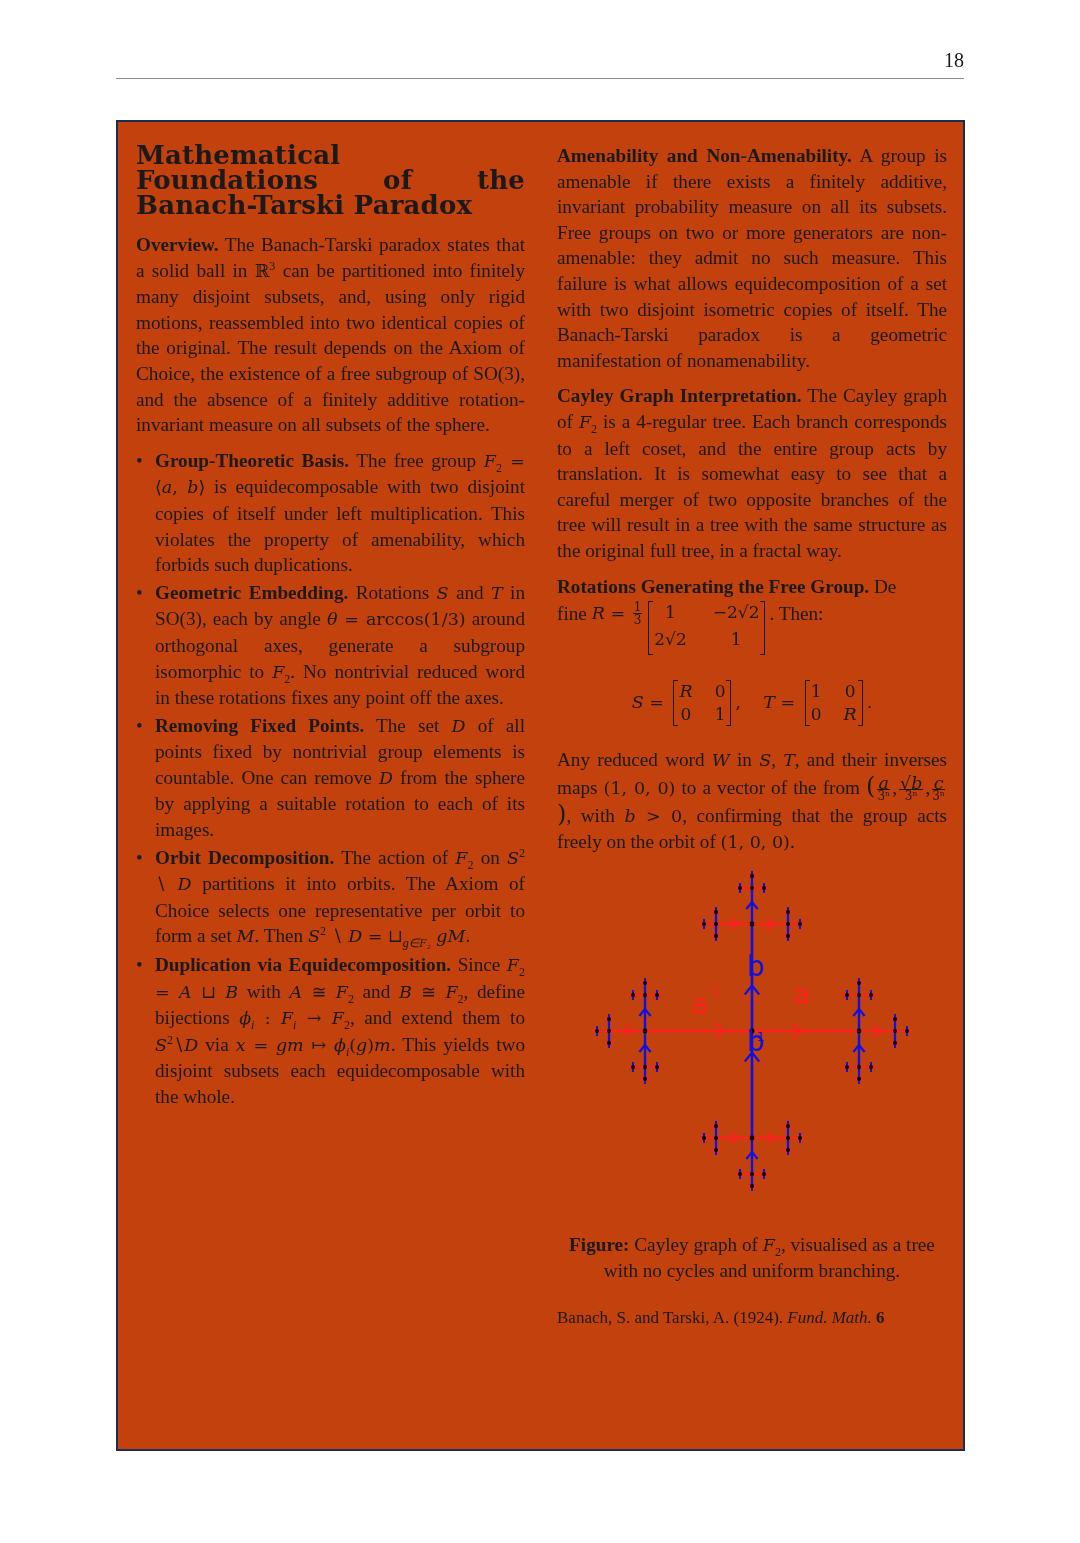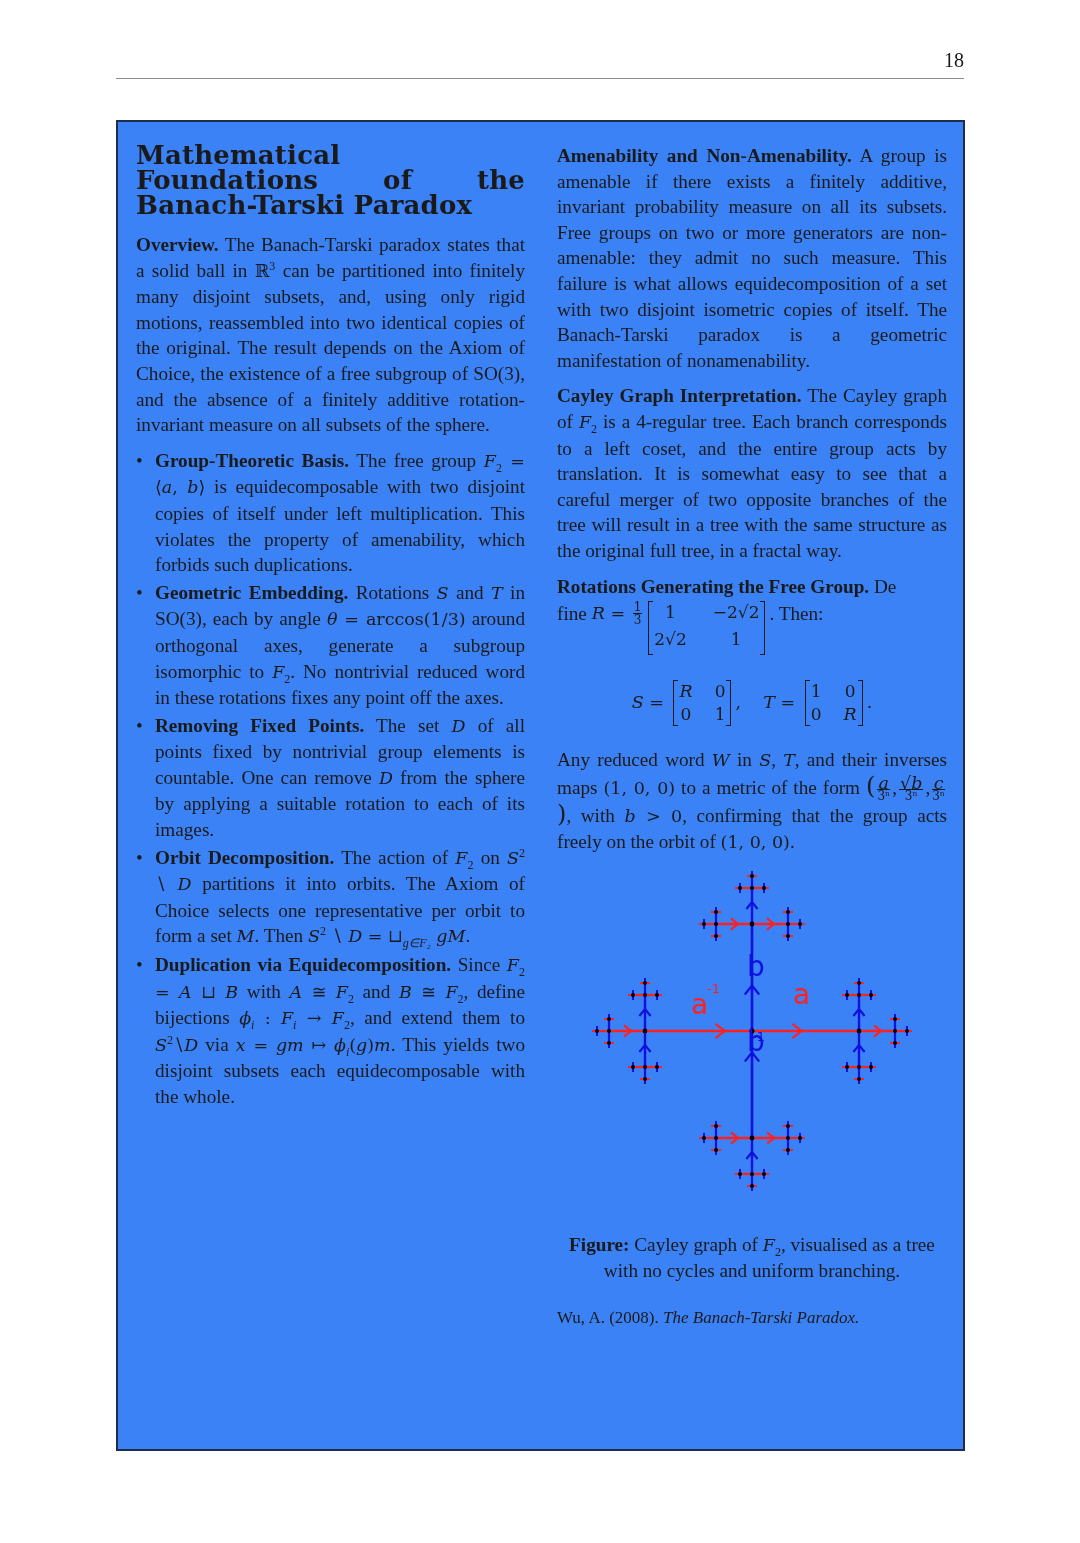--- a/index.html
+++ b/index.html
@@ -5,21 +5,21 @@
   html, body { margin: 0; padding: 0; background: #ffffff; }
   body { width: 1080px; height: 1543px; position: relative; overflow: hidden;
          font-family: "DejaVu Serif", "Liberation Serif", serif; color: #1a1a1a; }
   .running-head { position: absolute; left: 116px; top: 48px; width: 848px; height: 30px;
                   border-bottom: 1.5px solid #8c8c8c; }
   .running-head .chap { position: absolute; left: 0; top: 1px; font-family: "Liberation Serif", serif;
                         font-weight: bold; font-size: 21px; letter-spacing: 0.1px; }
   .running-head .pg { position: absolute; right: 0; top: 1px; font-family: "Liberation Serif", serif;
                       font-size: 20px; }
   .box { position: absolute; left: 116px; top: 120px; width: 845px; height: 1327px;
-         border: 2px solid #1e2d4d; background: #3b82f6; }
+         border: 2px solid #1e2d4d; background: #c2410c; }
   .col { position: absolute; top: 0; font-family: "Liberation Serif", serif; font-size: 19.2px;
          line-height: 25.6px; text-align: justify; hyphens: manual; }
   .col-left { left: 18px; width: 389px; }
   .col-right { left: 439px; width: 390px; }
   h1.title { font-family: "DejaVu Serif", serif; font-weight: bold; font-size: 26px; line-height: 25px;
              margin: 21px 0 14px 0; text-align: justify; letter-spacing: 0.2px; }
   p { margin: 0 0 10px 0; }
   .b { font-weight: bold; }
   .m { font-style: italic; font-family: "DejaVu Serif", serif; font-size: 17.5px; }
   .r { font-family: "DejaVu Serif", serif; font-size: 17.5px; }
@@ -114,21 +114,21 @@
       <span class="bmat">
         <span>1</span>
         <span>0</span>
         <span>0</span>
         <span class="m">R</span>
       </span>
         <span class="r">.</span>
     </div>
 
     <p>
-      <span>Any reduced word </span><span class="m">W</span><span> in </span><span class="m">S</span><span>, </span><span class="m">T</span><span>, and their in­verses maps </span><span class="r">(1, 0, 0)</span><span> to a metric of the form </span><span class="r" style="font-size:24px;">(</span><span class="frac">
+      <span>Any reduced word </span><span class="m">W</span><span> in </span><span class="m">S</span><span>, </span><span class="m">T</span><span>, and their in­verses maps </span><span class="r">(1, 0, 0)</span><span> to a vector of the from </span><span class="r" style="font-size:24px;">(</span><span class="frac">
           <span class="num m">a</span>
           <span>3ⁿ</span>
         </span>,<span class="frac">
           <span class="num m">√b</span>
           <span>3ⁿ</span>
         </span>,<span class="frac">
           <span class="num m">c</span>
           <span>3ⁿ</span>
         </span><span class="r" style="font-size:24px;">)</span><span>, with </span><span class="m">b</span><span class="r"> &gt; 0</span><span>, confirming that the group acts freely on the orbit of </span><span class="r">(1, 0, 0)</span><span>.</span>
     </p>
@@ -378,16 +378,16 @@
         <text x="150" y="127" font-family="DejaVu Sans, sans-serif" font-size="13" id="lbl-ainv-exp" fill="#ff2020">-1</text>
         <text x="236" y="138" font-family="DejaVu Sans, sans-serif" font-size="28" id="lbl-a" fill="#ff2020">a</text>
       </svg>
     </div>
 
     <div class="caption">
       <span class="b">Figure:</span><span> Cayley graph of </span><span class="m">F</span><sub>2</sub><span>, visualised as a tree with no cycles and uniform branching.</span>
     </div>
 
     <div id="refs-list">
-        <div class="ref"><span>Wu, A. (2008). </span><i>The Banach-Tarski Paradox.</i></div>
+        <div class="ref"><span>Banach, S. and Tarski, A. (1924). </span><i>Fund. Math.</i><b> 6</b></div>
       </div>
   </div>
 </div>
 
 </body></html>

